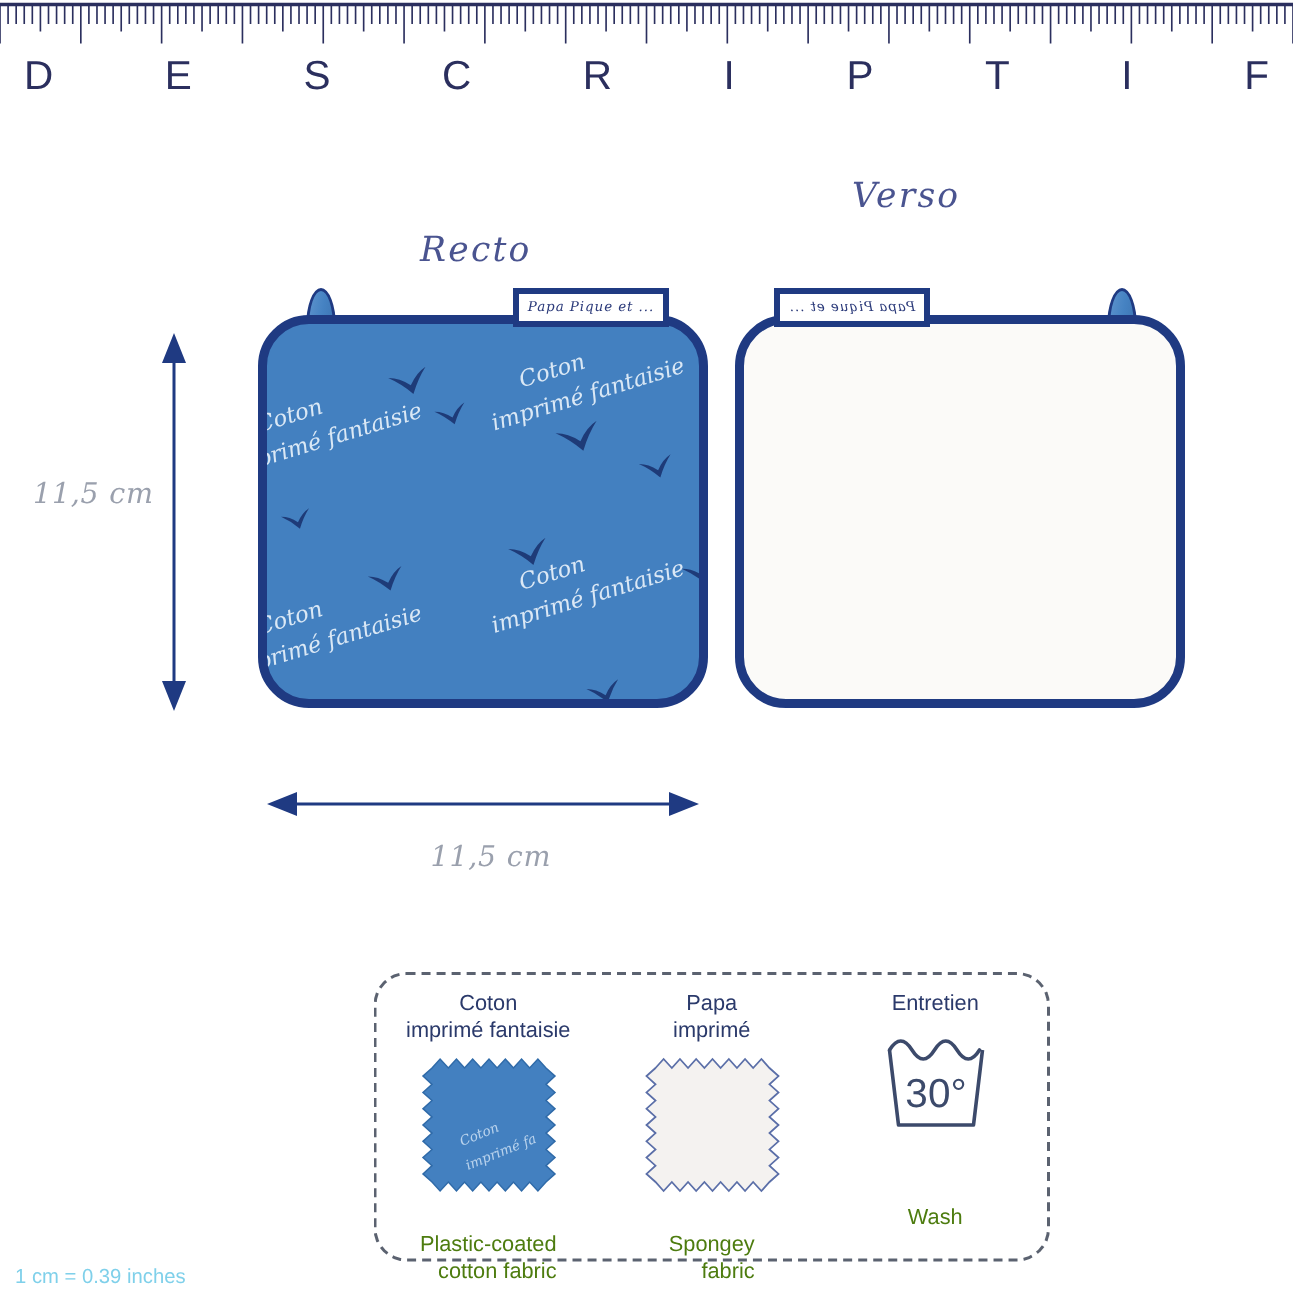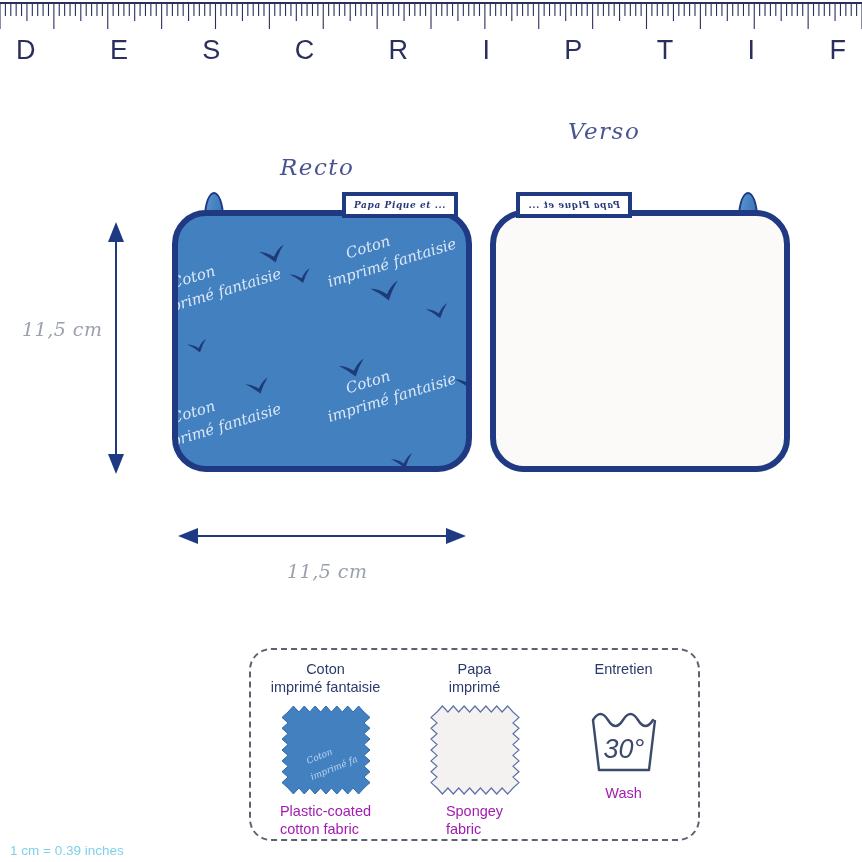--- a/index.html
+++ b/index.html
@@ -90,30 +90,29 @@
     border: 2.5px solid #1f3a82;
     border-radius: 10px 10px 9px 9px / 26px 26px 9px 9px;
     box-sizing: border-box;
   }
   #loop-recto { left: 32px; top: 0px; }
   #loop-verso { left: 248px; top: 0px; }
 
   
   .tag {
     position: absolute;
-    width: 116px;
+    width: 104px;
     height: 26px;
     background: #ffffff;
     border: 4px solid #1f3a82;
     box-sizing: border-box;
     display: flex;
     align-items: center;
     justify-content: center;
     overflow: hidden;
-    font-weight: bold;
   }
   #tag-recto { left: 170px; top: 0px; }
   #tag-verso { left: 26px; top: 0px; transform: scaleX(-1); }
   .tag-text {
     color: #2b3a7a;
     font-size: 9px;
     font-style: italic;
     font-family: "DejaVu Serif", serif;
     letter-spacing: 0.6px;
     white-space: nowrap;
@@ -170,40 +169,39 @@
     align-items: center;
   }
   .legend-title {
     color: #2b3a6b;
     font-size: 14.5px;
     line-height: 1.25;
     text-align: center;
     margin-bottom: 6px;
   }
   .legend-sub {
-    color: #a21caf;
+    color: #4d7c0f;
     font-size: 14.5px;
     line-height: 1.25;
-    text-align: left;
-    margin-top: 4px;
+    text-align: right;
+    margin-top: 23px;
   }
   .swatch-wrap {
     width: 96px;
     height: 96px;
     display: flex;
     align-items: center;
     justify-content: center;
   }
   .care-wrap {
     width: 96px;
     height: 96px;
     display: flex;
-    align-items: flex-end;
+    align-items: flex-start;
     justify-content: center;
-    font-style: italic;
   }
 
   
   #footnote {
     position: absolute;
     left: 10px; top: 843px;
     color: #7fd0ea;
     font-size: 13.5px;
     font-weight: normal;
   }

